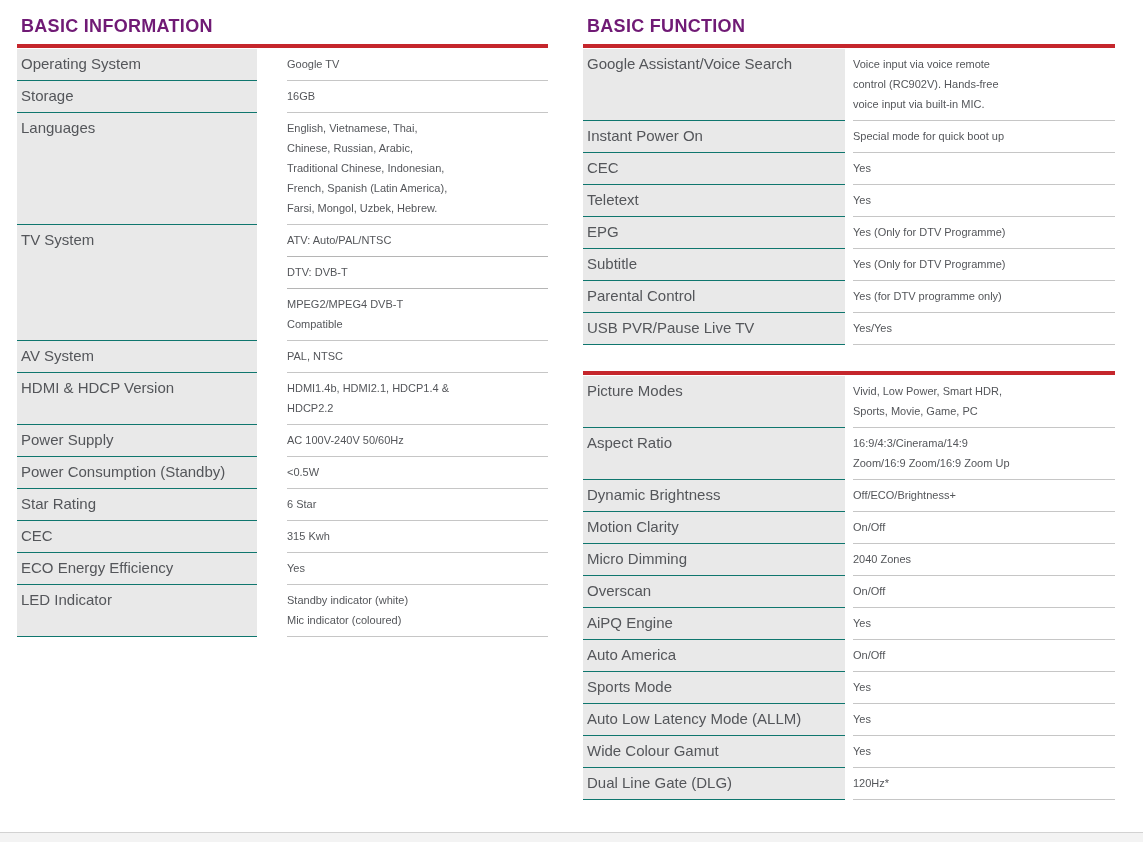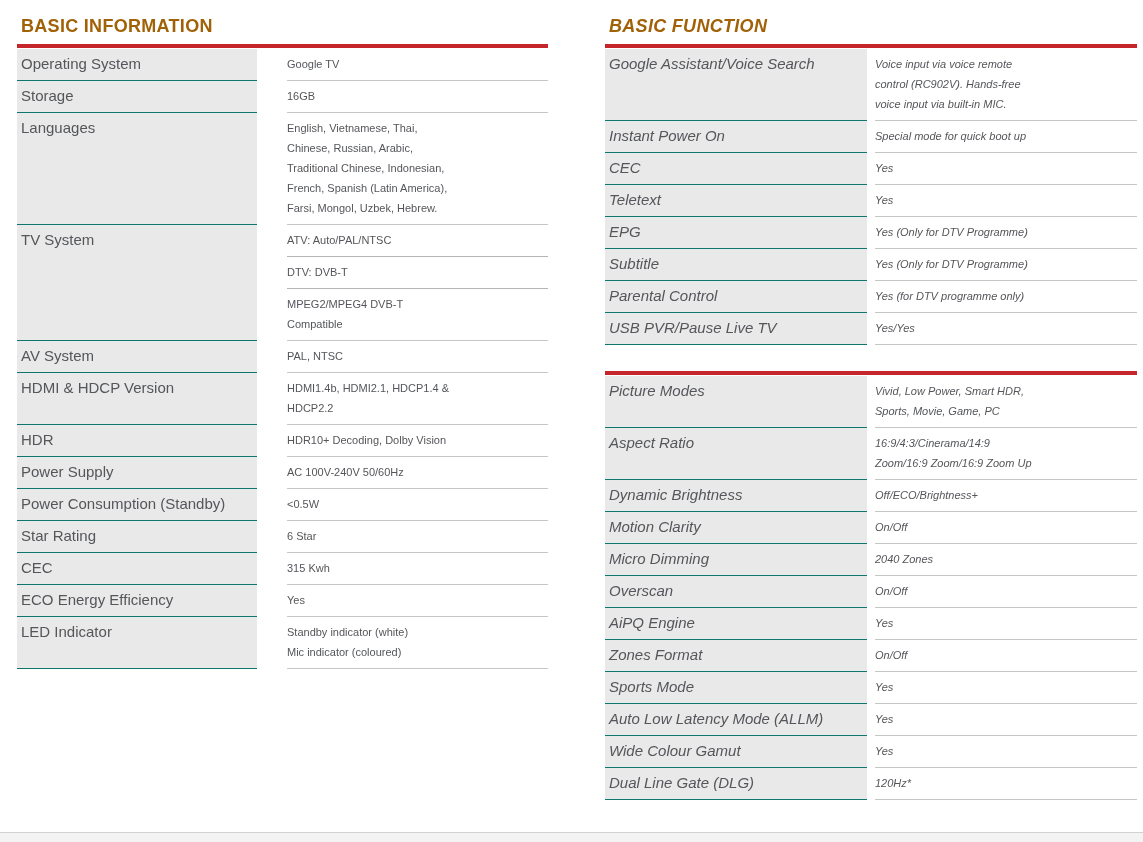--- a/index.html
+++ b/index.html
@@ -6,31 +6,31 @@
   body {
     width: 1143px; height: 842px;
     background: #ffffff;
     font-family: "Liberation Sans", "DejaVu Sans", sans-serif;
     color: #54565a;
     position: relative;
     overflow: hidden;
   }
   .col { position: absolute; top: 14px; }
   .col-left  { left: 17px;  width: 531px; }
-  .col-right { left: 605px; width: 532px; font-style: italic; }
+  .col-right { left: 583px; width: 532px; }
 
   .section { width: 100%; }
   .section + .section { margin-top: 26px; }
 
   .section-title {
     margin: 0 0 6px 4px;
     font-size: 18px;
     line-height: 24px;
     font-weight: bold;
-    color: #a16207;
+    color: #701a75;
     letter-spacing: 0.3px;
   }
   .red-bar {
     height: 4px;
     background: #c5262c;
     margin-bottom: 1px;
   }
 
   .spec-row { display: flex; align-items: stretch; }
   .label-cell {
@@ -128,26 +128,20 @@
           </div>
         </div>
         <div class="spec-row">
           <div class="label-cell">HDMI &amp; HDCP Version</div>
           <div class="value-cell">
             <div class="value-sub">HDMI1.4b, HDMI2.1, HDCP1.4 &amp;
 HDCP2.2</div>
           </div>
         </div>
         <div class="spec-row">
-          <div class="label-cell">HDR</div>
-          <div class="value-cell">
-            <div class="value-sub">HDR10+ Decoding, Dolby Vision</div>
-          </div>
-        </div>
-        <div class="spec-row">
           <div class="label-cell">Power Supply</div>
           <div class="value-cell">
             <div class="value-sub">AC 100V-240V 50/60Hz</div>
           </div>
         </div>
         <div class="spec-row">
           <div class="label-cell">Power Consumption (Standby)</div>
           <div class="value-cell">
             <div class="value-sub">&lt;0.5W</div>
           </div>
@@ -274,21 +268,21 @@
             <div class="value-sub">On/Off</div>
           </div>
         </div>
         <div class="spec-row">
           <div class="label-cell">AiPQ Engine</div>
           <div class="value-cell">
             <div class="value-sub">Yes</div>
           </div>
         </div>
         <div class="spec-row">
-          <div class="label-cell">Zones Format</div>
+          <div class="label-cell">Auto America</div>
           <div class="value-cell">
             <div class="value-sub">On/Off</div>
           </div>
         </div>
         <div class="spec-row">
           <div class="label-cell">Sports Mode</div>
           <div class="value-cell">
             <div class="value-sub">Yes</div>
           </div>
         </div>

